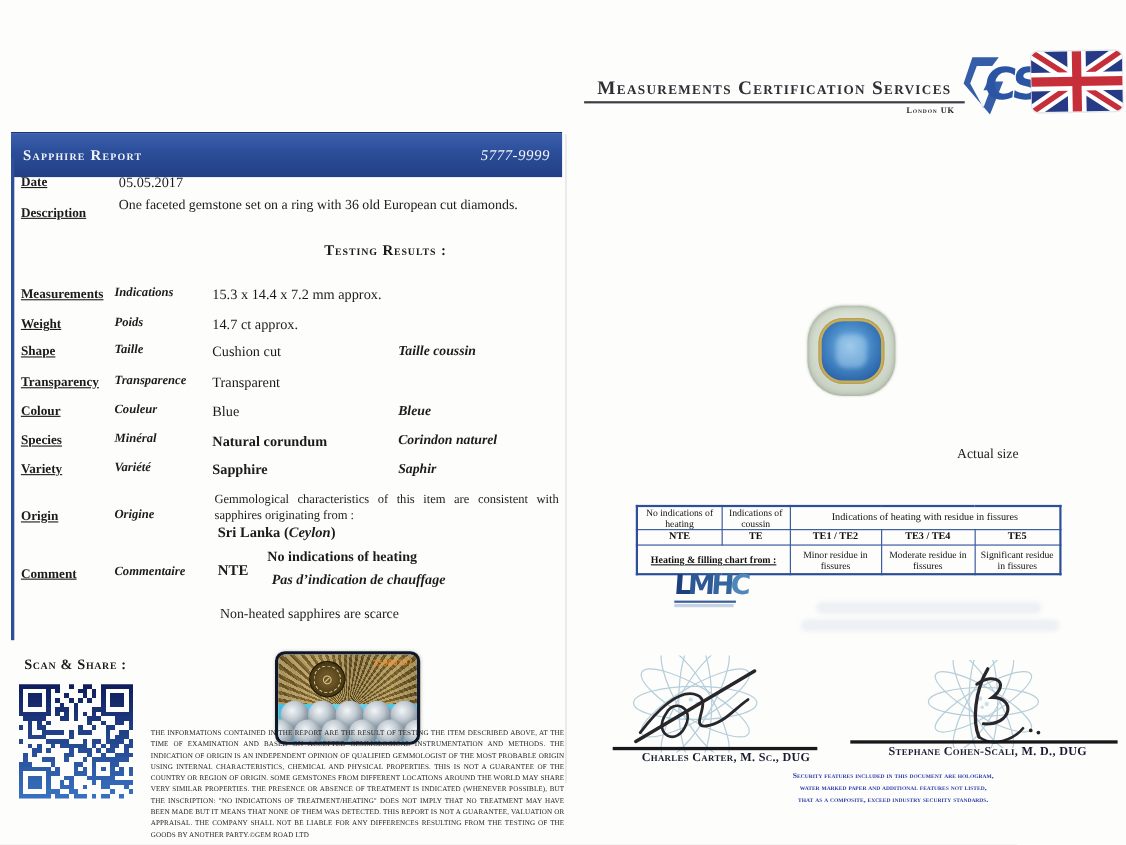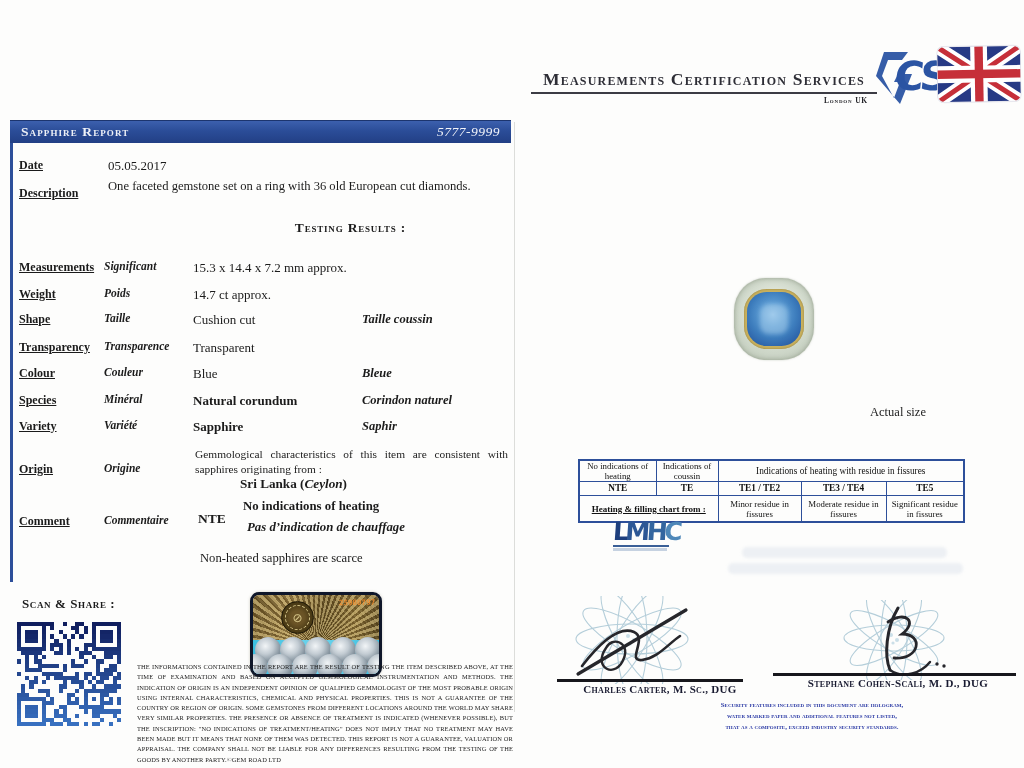--- a/index.html
+++ b/index.html
@@ -2,21 +2,21 @@
 <html><head>
 <meta charset="utf-8">
 <style>
   html,body{margin:0;padding:0;background:#e8e8e8;}
   #page{position:relative;width:1024px;height:768px;background:#fdfdfc;overflow:hidden;
         font-family:"Liberation Serif","DejaVu Serif",serif;color:#1b1b1b;}
   .abs{position:absolute;}
   .sc{font-variant:small-caps;}
 
   
-  #report-bar{left:10px;top:120px;width:501px;height:23px;
+  #report-bar{left:10px;top:120px;width:501px;height:41px;
     background:linear-gradient(180deg,#3c60ae 0%,#2b4d98 45%,#223f85 100%);
     border-top:1px solid #1c356f;display:flex;align-items:center;justify-content:space-between;
     padding:0 11px;box-sizing:border-box;}
   #report-bar .title{color:#eef1f7;font-weight:bold;font-size:13.5px;letter-spacing:1.1px;}
   #report-bar .num{color:#f2f4fa;font-style:italic;font-size:13.5px;letter-spacing:.5px;}
   #tbl-border{left:10px;top:143px;width:2.5px;height:439px;background:#2d4f9a;}
   .lbl{font-weight:bold;text-decoration:underline;font-size:12px;}
   .fr{font-style:italic;font-weight:bold;font-size:11.5px;}
   .val{font-size:13px;}
   .frval{font-style:italic;font-weight:bold;font-size:12.5px;}
@@ -24,21 +24,21 @@
   .c2{position:absolute;left:104px;}
   .c3{position:absolute;left:193px;text-align:center;}
   .c4{position:absolute;left:362px;}
   .prop-row{left:0;width:516px;height:16px;}
   .bold-row .c3{font-weight:bold;font-size:13px;}
   #testing-heading{left:193px;top:220px;width:315px;text-align:center;
     font-size:13.5px;font-weight:700;letter-spacing:.8px;}
   #desc-val{left:108px;top:177px;width:399px;font-size:12.6px;line-height:18.5px;
     text-align:justify;}
   #origin-text{left:195px;top:447px;width:313px;font-size:11.4px;line-height:14.8px;text-align:justify;}
-  #origin-val{left:198px;top:476px;font-weight:bold;font-size:13.2px;margin-left:42px;}
+  #origin-val{left:198px;top:476px;font-weight:bold;font-size:13.2px;}
   #origin-val .it{font-style:italic;}
   #comment-nte{left:198px;top:511px;font-weight:bold;font-size:13.5px;}
   #comment-en{left:243px;top:499px;font-weight:bold;font-size:12.8px;}
   #comment-fr{left:247px;top:520px;font-weight:bold;font-style:italic;font-size:12.8px;}
   #nh-note{left:200px;top:551px;font-size:12.6px;}
   #scan-share{left:22px;top:596px;font-weight:bold;font-size:13px;letter-spacing:.6px;}
   #qr{left:17px;top:622px;width:104px;height:104px;}
   #disclaimer{left:137px;top:662px;width:376px;font-size:6.45px;line-height:10.3px;
     text-align:justify;letter-spacing:.12px;color:#1c1c1c;}
   #scan-edge{left:514px;top:122px;width:1px;height:590px;background:#dcddda;}
@@ -128,21 +128,21 @@
     <span class="c1 lbl">Date</span>
     <span class="c2 val" style="left:108px">05.05.2017</span>
   </div>
   <span class="abs c1 lbl" style="top:186px">Description</span>
   <div class="abs" id="desc-val">One faceted gemstone set on a ring with 36 old European cut diamonds.</div>
 
   <div class="abs sc" id="testing-heading">Testing Results :</div>
 
   <div class="abs prop-row" style="top:260px">
     <span class="c1 lbl">Measurements</span>
-    <span class="c2 fr">Significant</span>
+    <span class="c2 fr">Indications</span>
     <span class="c3 val">15.3 x 14.4 x 7.2 mm approx.</span>
   </div>
   <div class="abs prop-row" style="top:287px">
     <span class="c1 lbl">Weight</span>
     <span class="c2 fr">Poids</span>
     <span class="c3 val">14.7 ct approx.</span>
   </div>
   <div class="abs prop-row" style="top:312px">
     <span class="c1 lbl">Shape</span>
     <span class="c2 fr">Taille</span>

